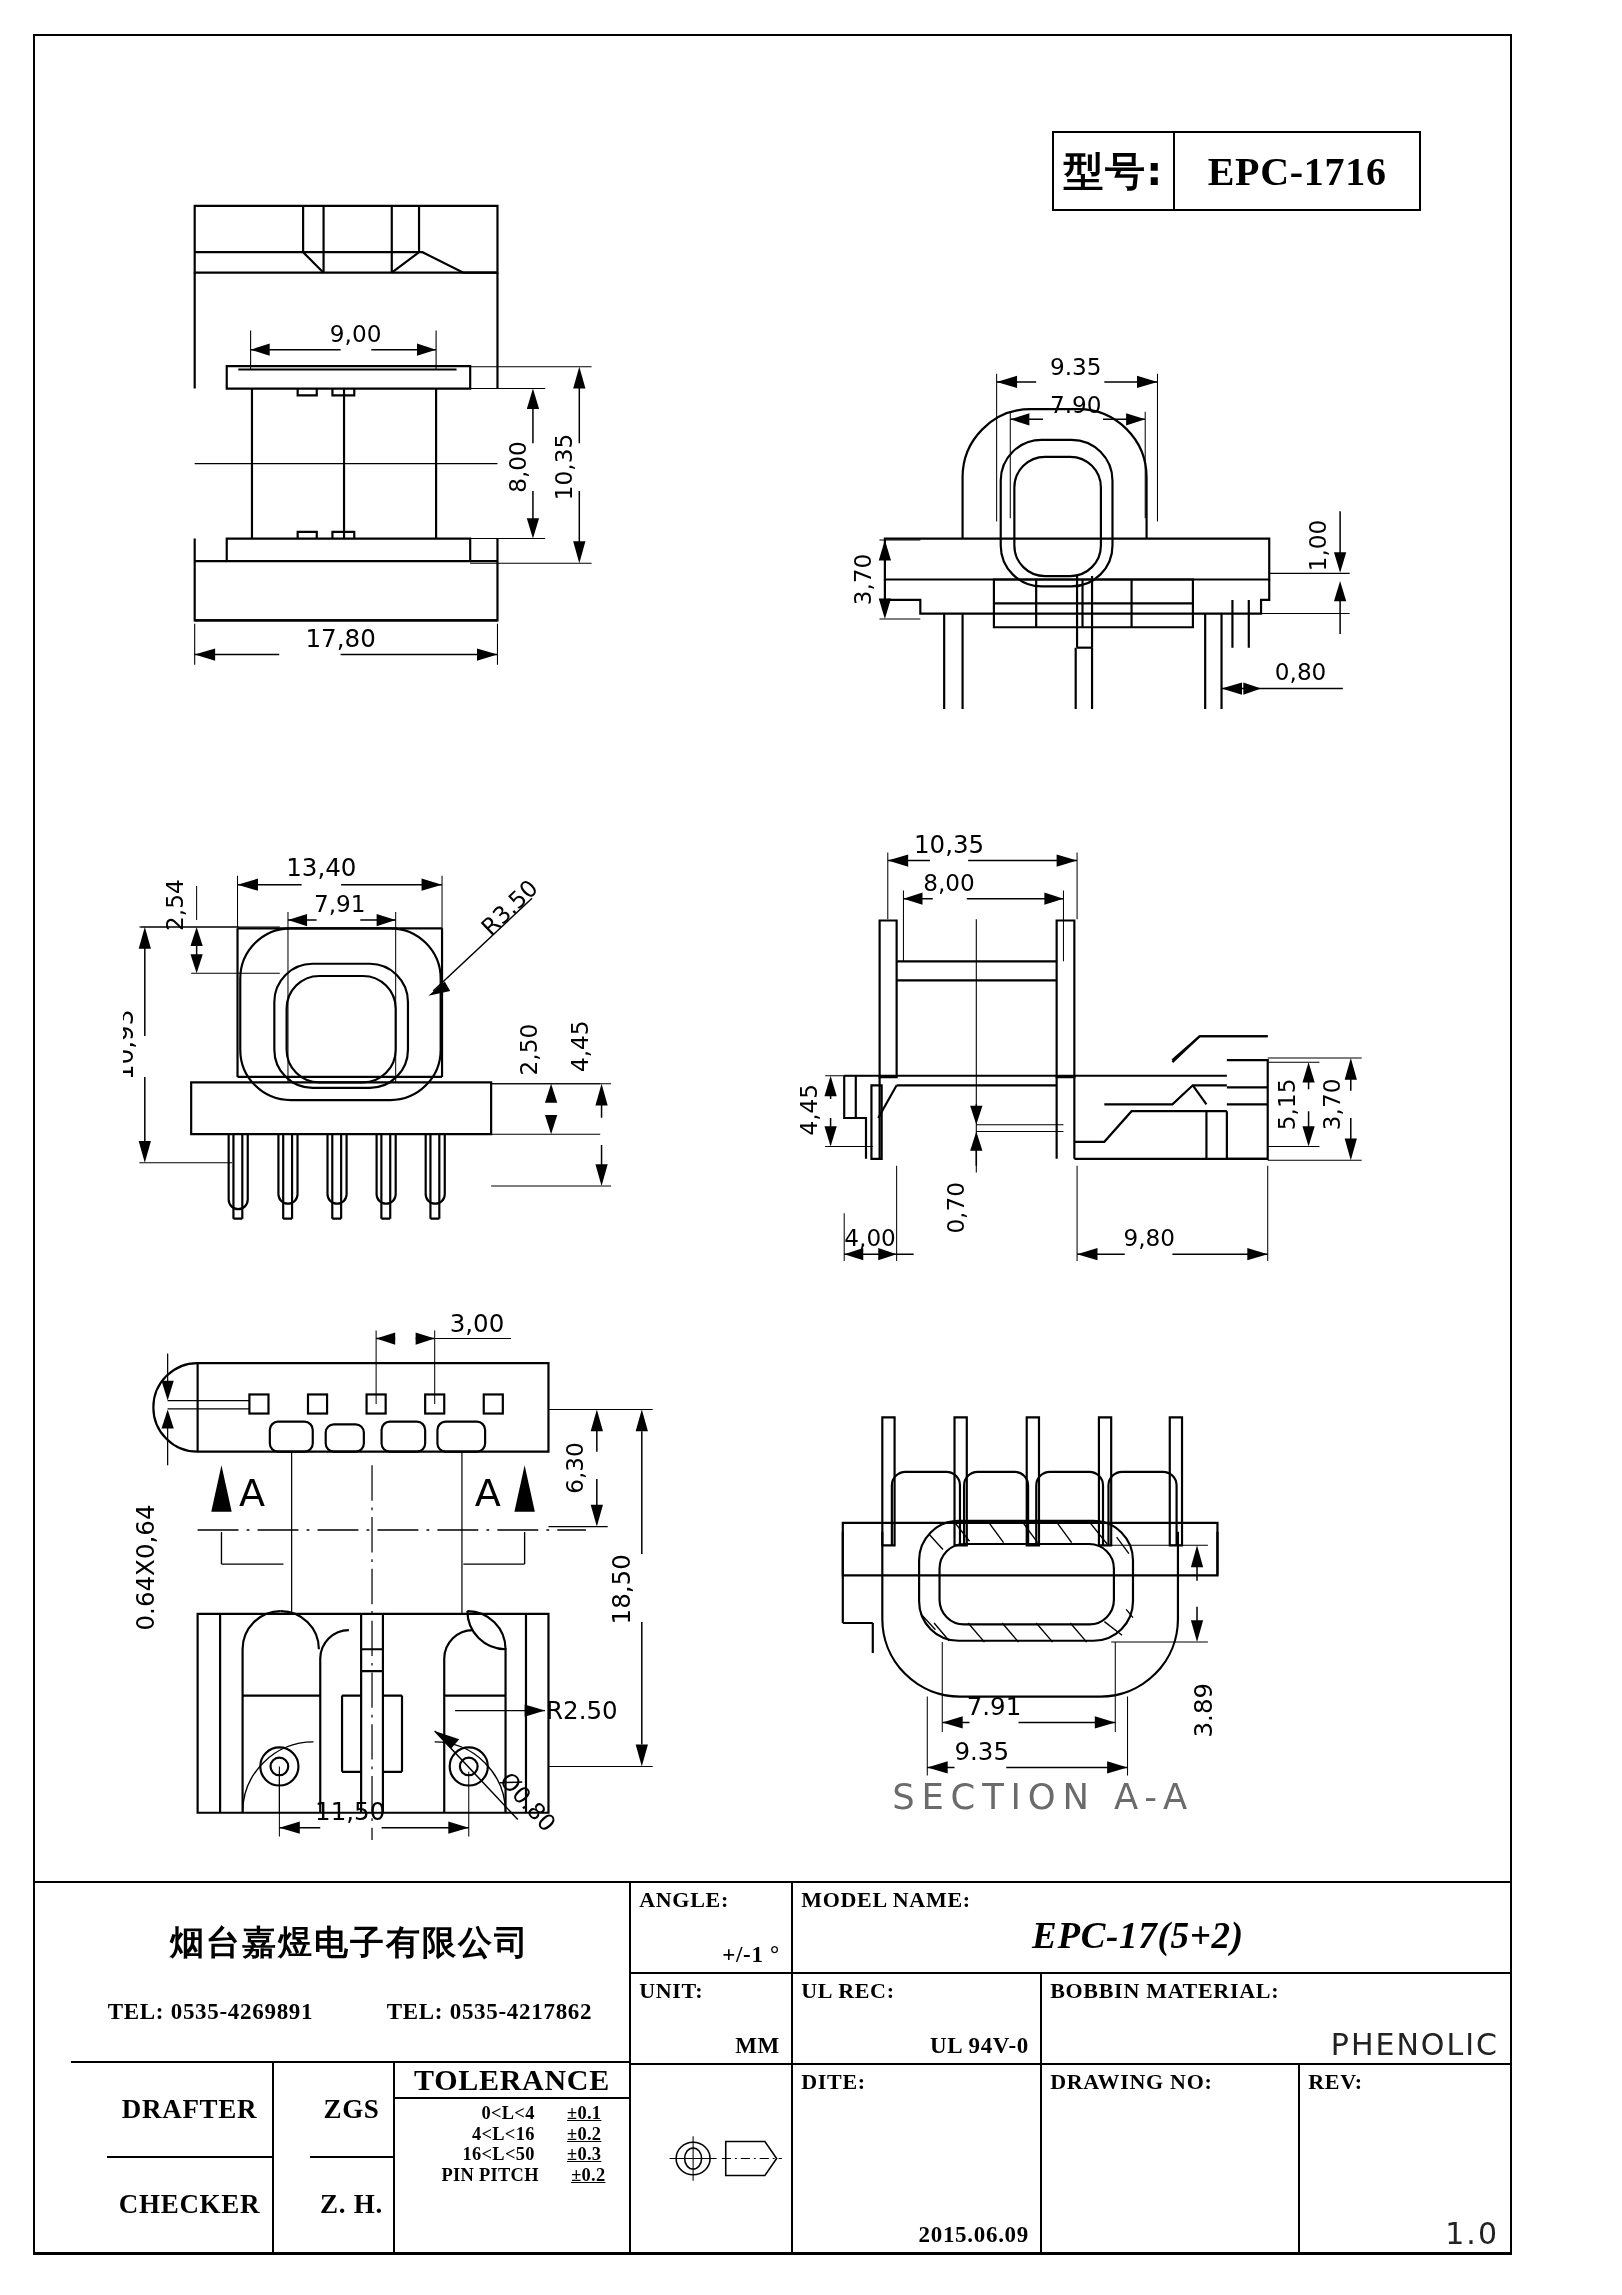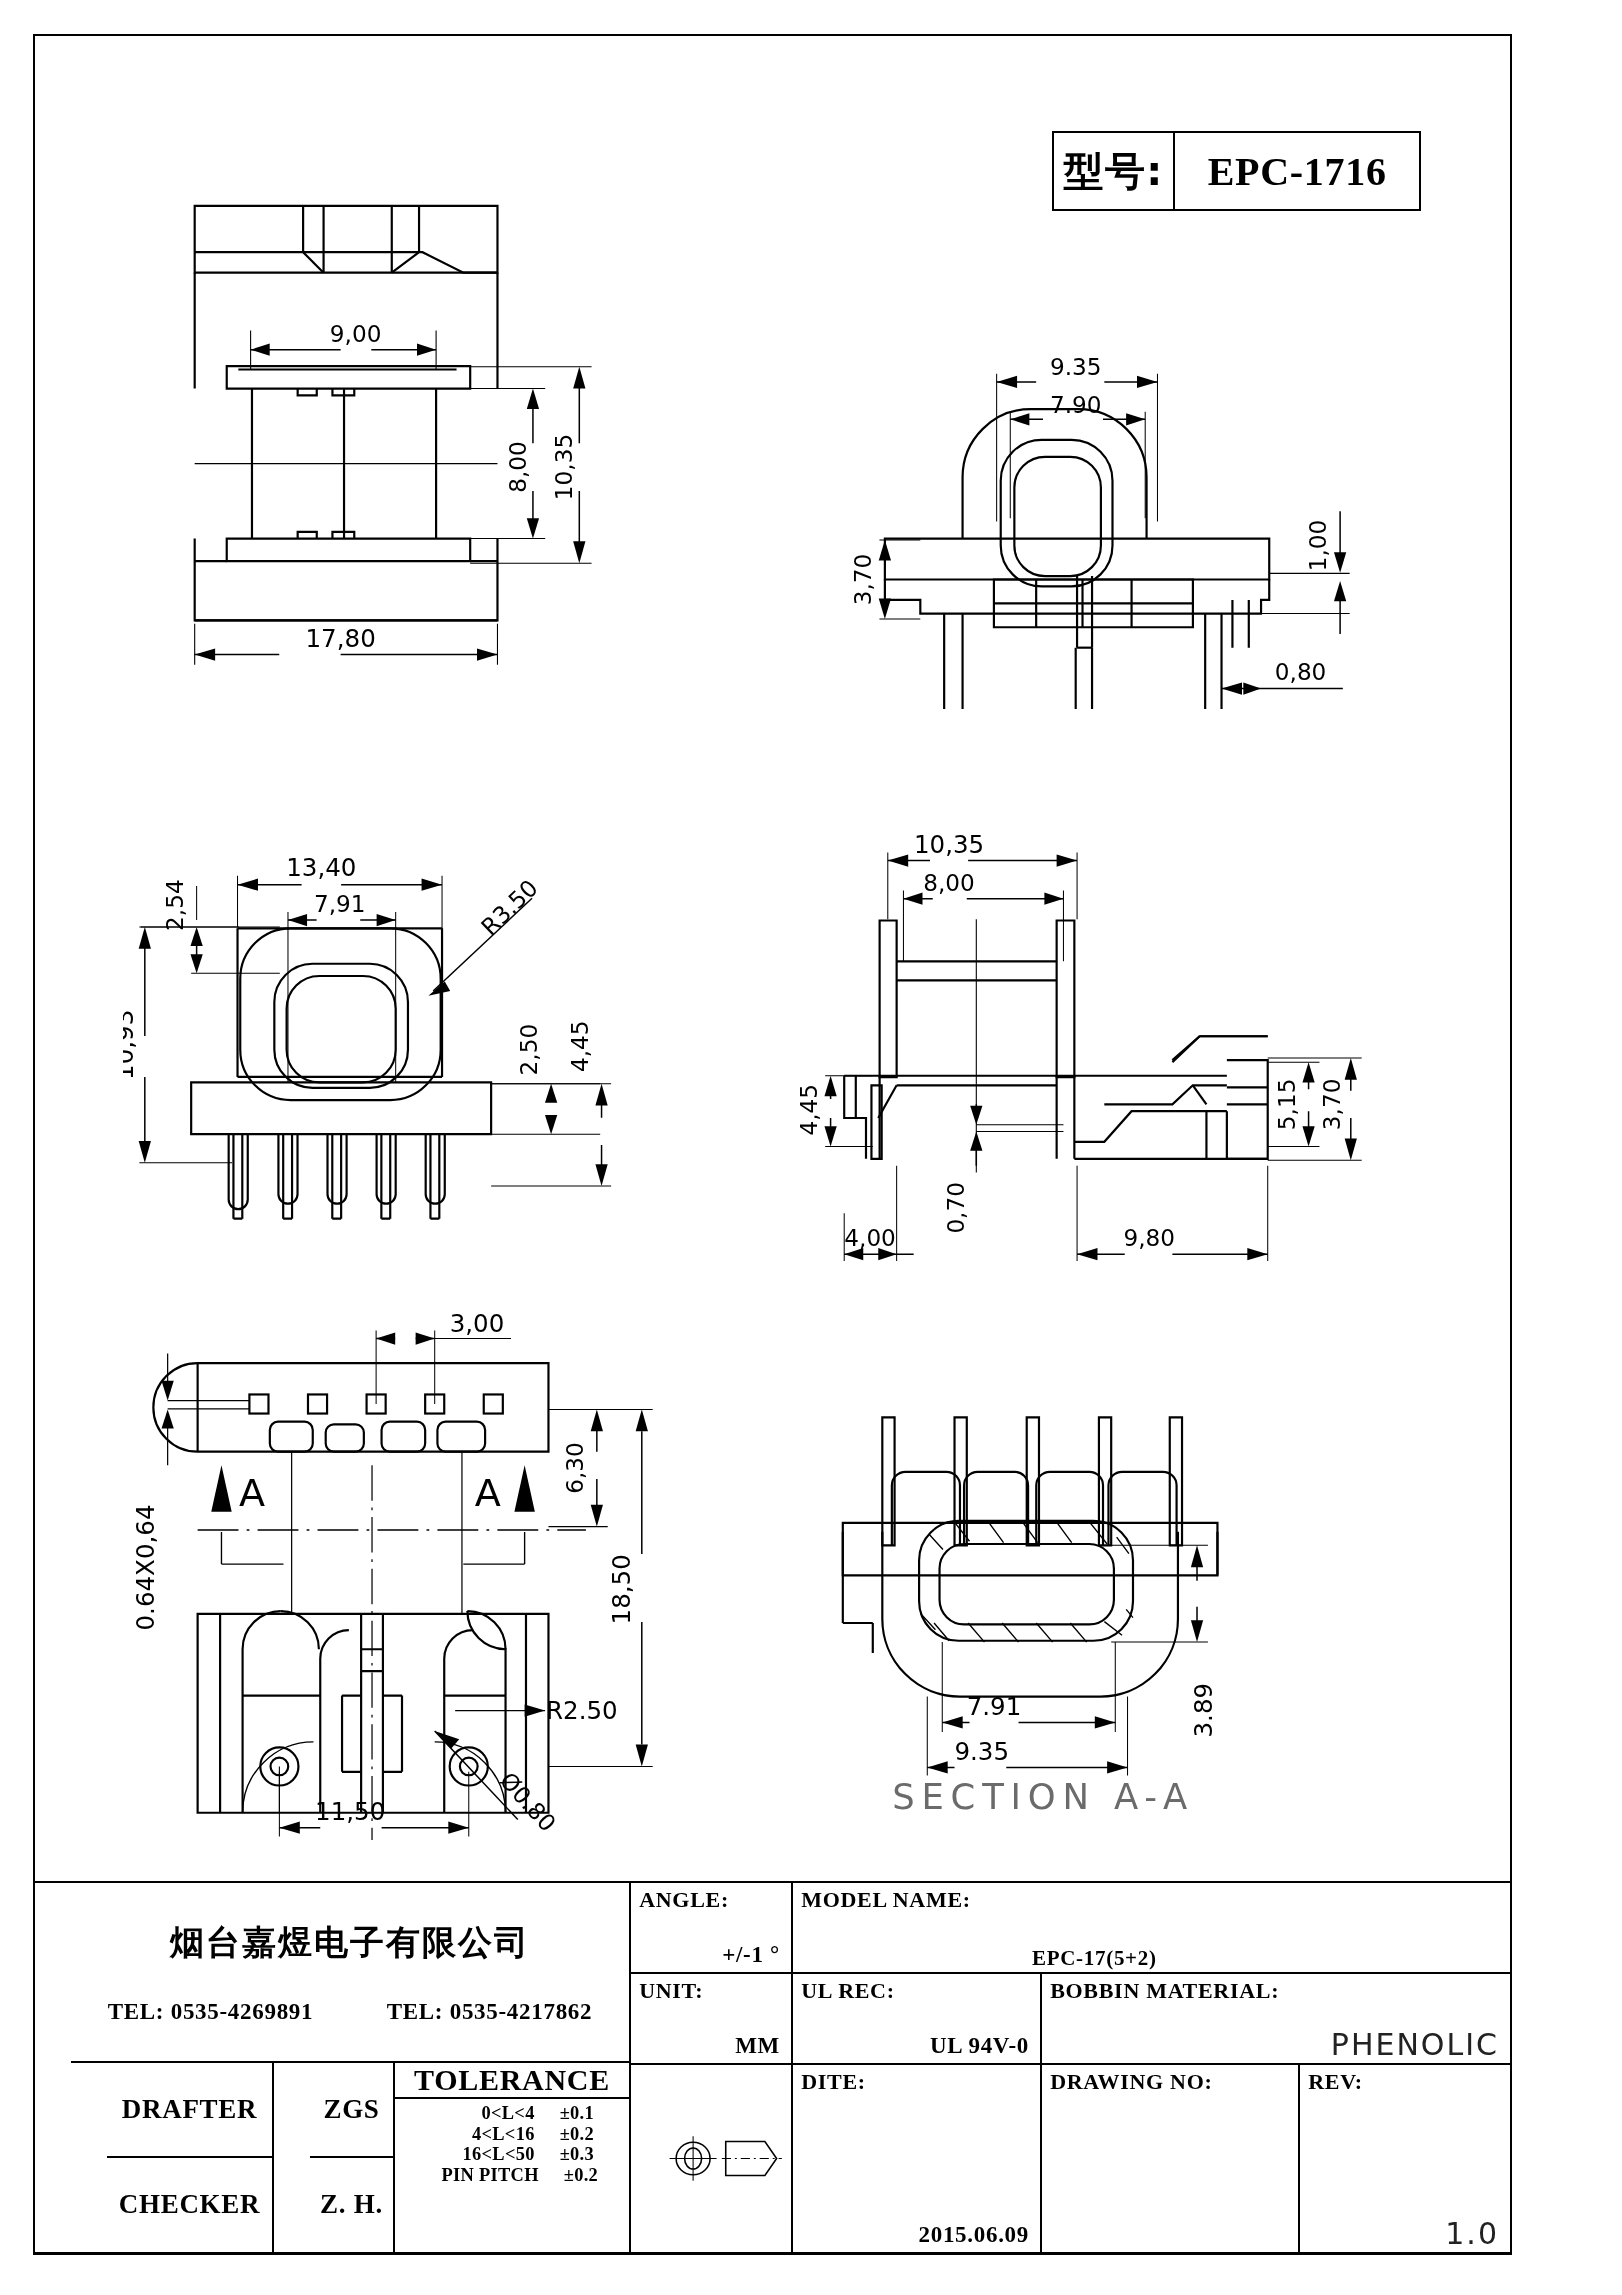--- a/index.html
+++ b/index.html
@@ -36,21 +36,21 @@
   .br{border-right:2.7px solid #000;padding-left:36px;}
   #company{font-family:"DejaVu Sans",sans-serif;font-weight:bold;font-size:34px;
            letter-spacing:2px;text-align:center;}
   #tels{font-family:"Liberation Serif",serif;font-weight:bold;font-size:23px;
         letter-spacing:0.7px;text-align:center;}
   .tolhead{font-size:30px;font-weight:bold;text-align:center;letter-spacing:0.7px;
            font-family:"Liberation Serif",serif;border-bottom:2px solid #000;}
   .tolrow{font-size:18.4px;font-weight:bold;font-family:"Liberation Serif",serif;
           display:flex;justify-content:center;gap:17.7px;line-height:1.12;letter-spacing:0.3px;margin-left:23px;}
   .tolrow span:first-child{min-width:89px;text-align:right;}
-  .tolrow span:last-child{min-width:49px;text-align:center;}
+  .tolrow span:last-child{min-width:49px;text-align:right;text-decoration:underline;}
   svg{display:block;}
   .vwrap{position:absolute;}
 </style>
 </head>
 <body>
 
 <div id="sheet">
 
   <div id="frame"></div>
 
@@ -514,21 +514,21 @@
 
     <div class="tbcol" style="flex:1;">
 
       <div class="tbrow bb" style="height:91px;">
         <div class="tbcell br" style="width:162px;">
           <span class="lbl">ANGLE:</span>
           <span class="val">+/-1 °</span>
         </div>
         <div class="tbcell" style="flex:1;">
           <span class="lbl">MODEL NAME:</span>
-          <span class="val" style="right:auto;left:239px;bottom:1px;font-size:21px;">EPC-17(5+2)</span>
+          <span class="val" style="right:auto;left:239px;bottom:15px;font-size:37px;font-style:italic;">EPC-17(5+2)</span>
         </div>
       </div>
 
       <div class="tbrow bb" style="height:91px;">
         <div class="tbcell br" style="width:162px;">
           <span class="lbl">UNIT:</span>
           <span class="val">MM</span>
         </div>
         <div class="tbcell br" style="width:249px;">
           <span class="lbl">UL REC:</span>

